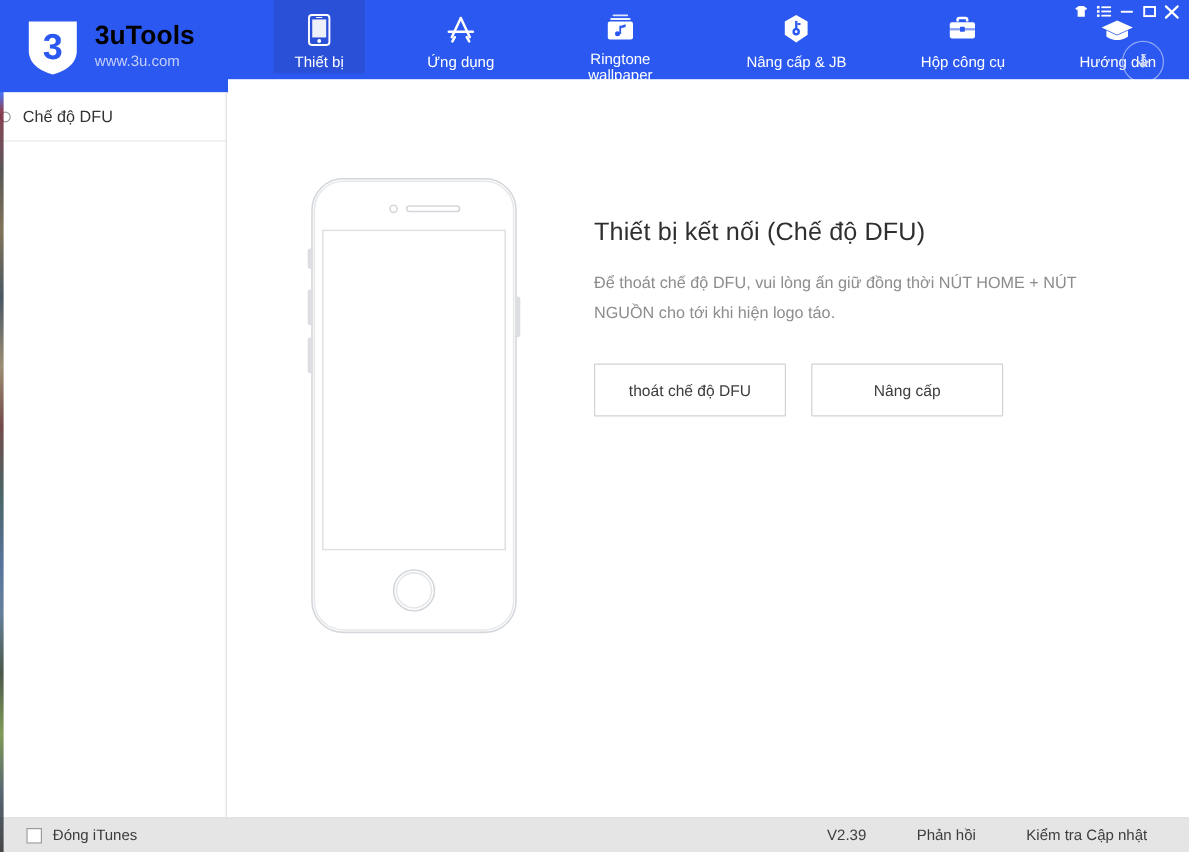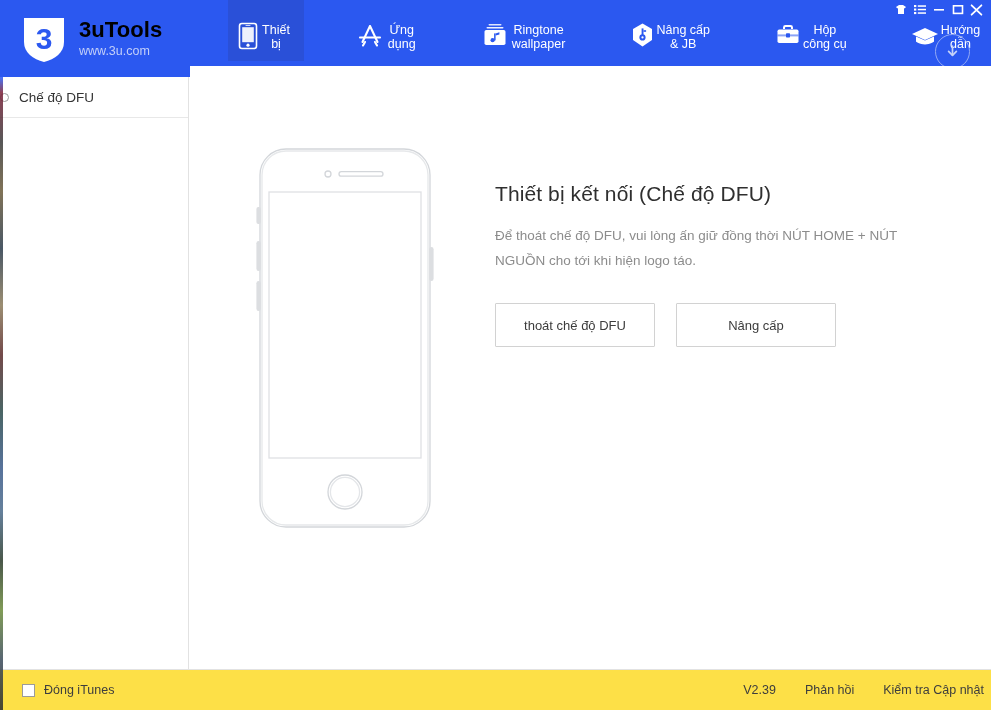--- a/index.html
+++ b/index.html
@@ -90,21 +90,21 @@
     height: 77px;
     display: flex;
     align-items: flex-start;
   }
   .nav-item {
     height: 61px;
     min-width: 76px;
     padding: 8px 10px 0 10px;
     box-sizing: border-box;
     display: flex;
-    flex-direction: row;
+    flex-direction: column;
     align-items: center;
     cursor: pointer;
     color: #ffffff;
     margin-left: 42px;
   }
   .nav-item.active {
     background: #2a50d8;
   }
   .nav-icon {
     height: 30px;
@@ -253,23 +253,23 @@
     display: flex;
     align-items: center;
     justify-content: center;
   }
 
   
   .statusbar {
     position: absolute;
     left: 0; bottom: 0;
     width: 991px;
-    height: 41px;
+    height: 29px;
     border-top: 1px solid #e2e2e2;
-    background: #fde047;
+    background: #e5e5e5;
     display: flex;
     align-items: center;
     box-sizing: border-box;
   }
   .sb-left {
     display: flex;
     align-items: center;
     padding-left: 22px;
     gap: 9px;
     cursor: pointer;
@@ -281,22 +281,22 @@
     box-sizing: border-box;
   }
   .sb-text {
     font-size: 12.5px;
     color: #3d3d3d;
   }
   .sb-right {
     margin-left: auto;
     display: flex;
     align-items: center;
-    padding-right: 7px;
-    gap: 29px;
+    padding-right: 35px;
+    gap: 42px;
   }
   .sb-link {
     font-size: 12.5px;
     color: #3d3d3d;
     cursor: pointer;
   }
   .sb-ver {
     font-size: 12.5px;
     color: #3d3d3d;
   }

